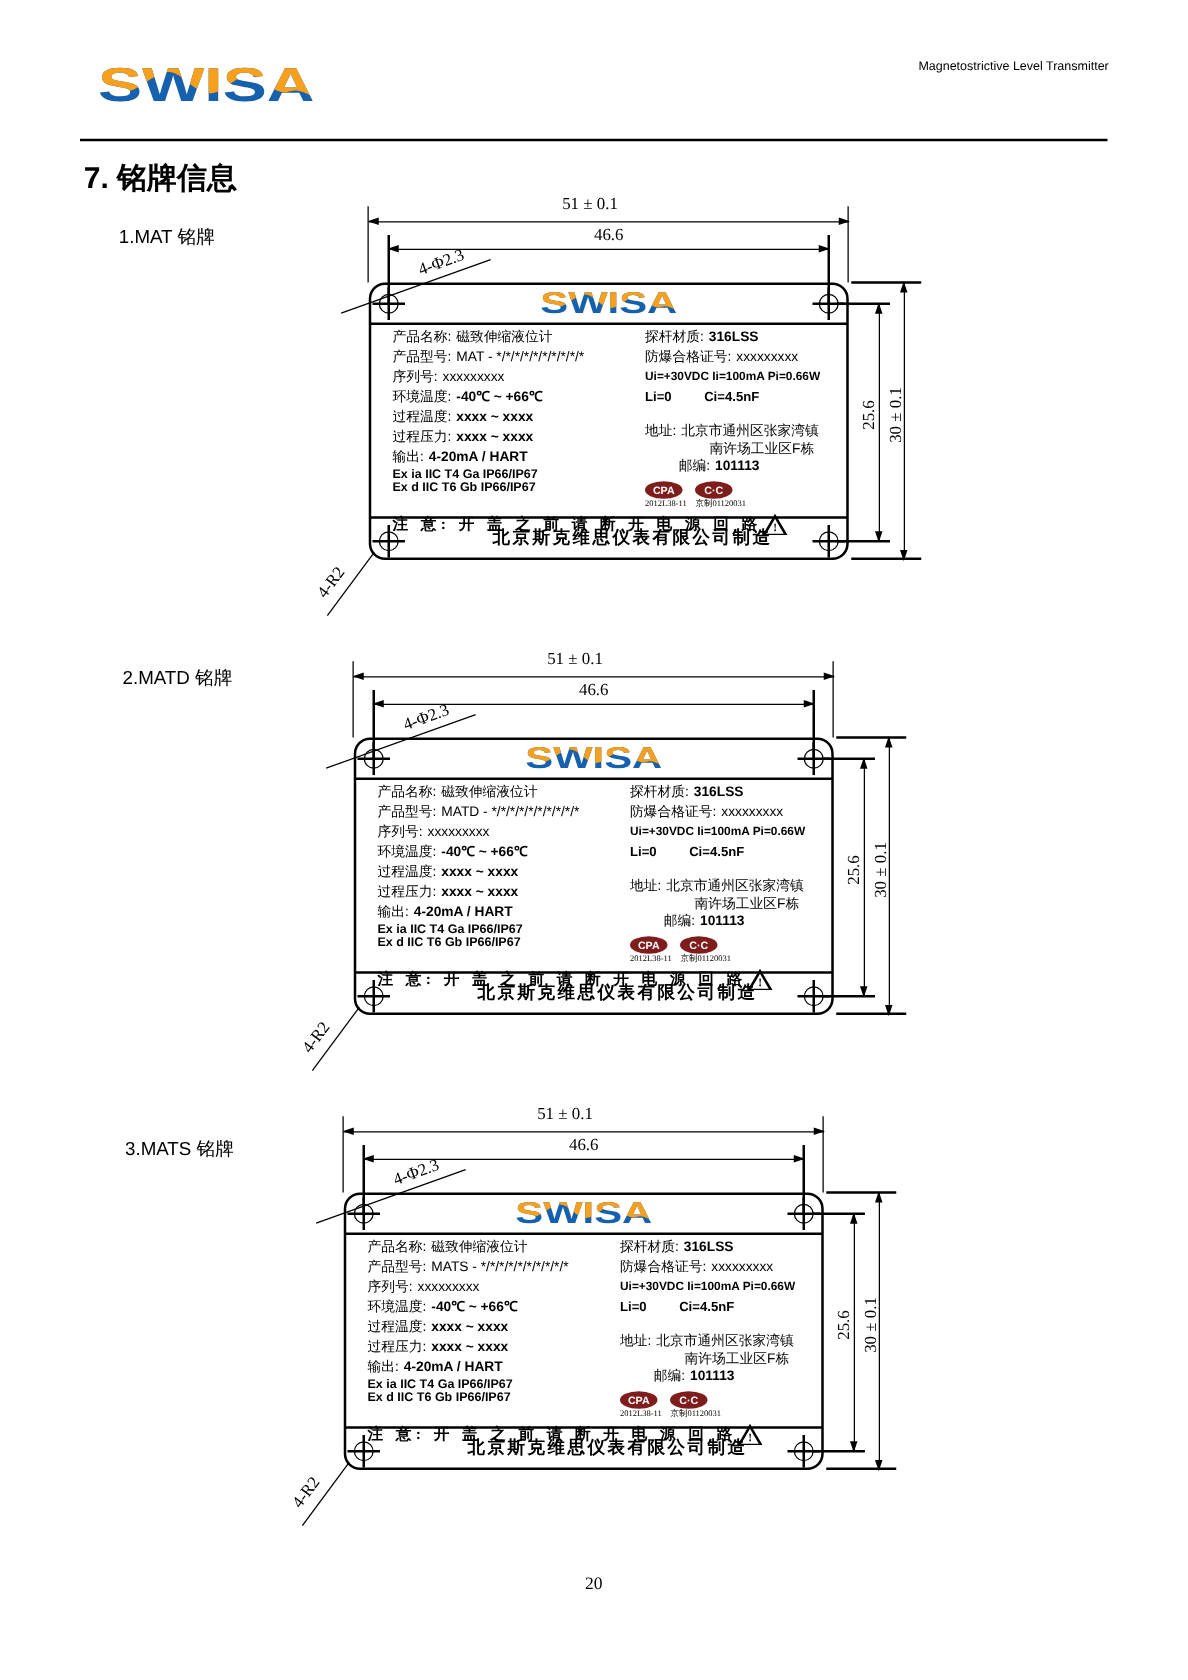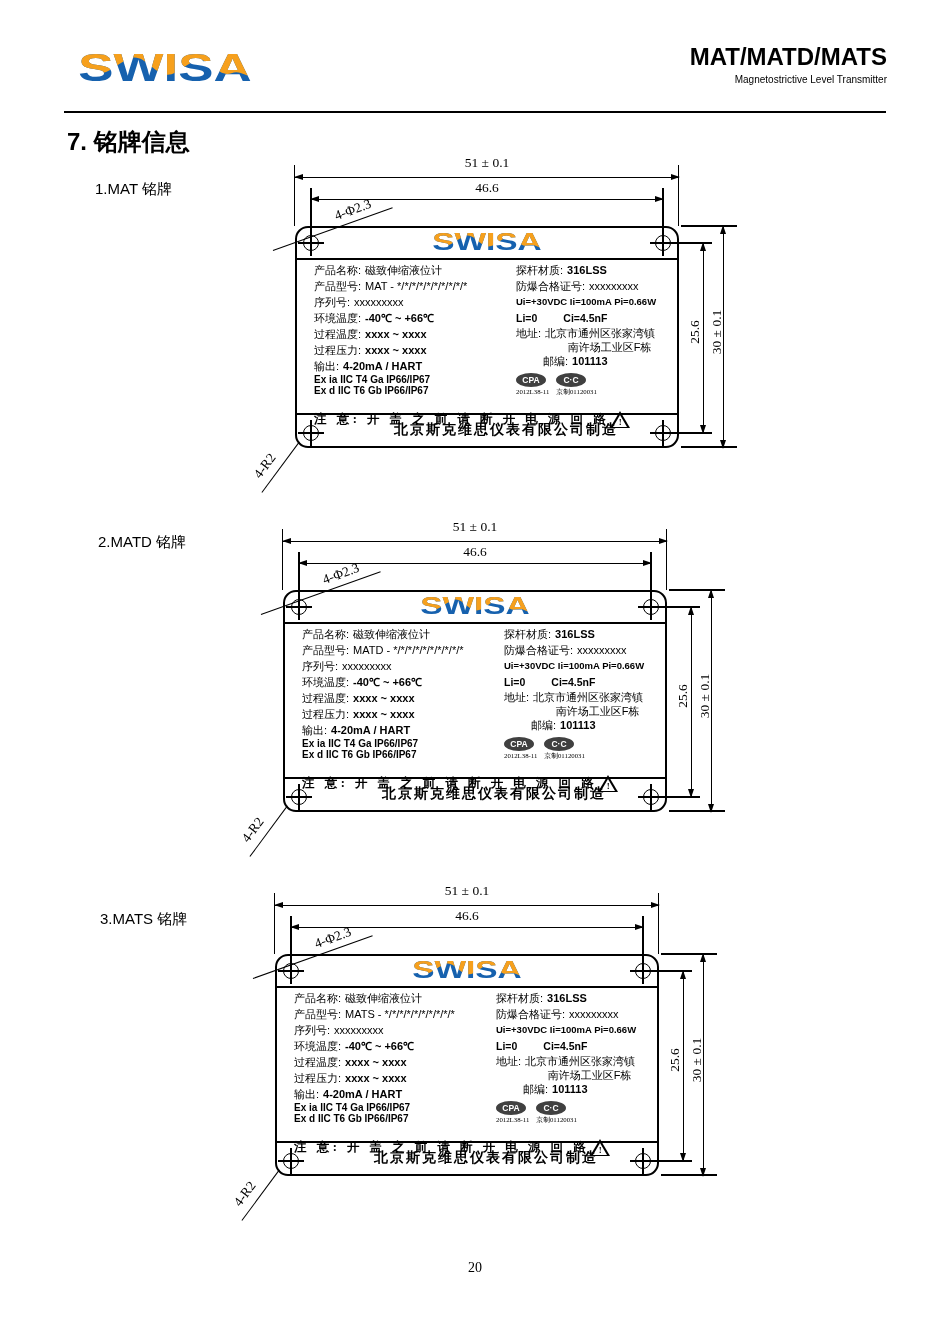--- a/index.html
+++ b/index.html
@@ -44,21 +44,21 @@
   .hole{position:absolute;width:26px;height:26px;}
   .hole::before{content:"";position:absolute;left:0;right:0;top:12.4px;height:1.2px;background:#000;}
   .hole::after{content:"";position:absolute;top:0;bottom:0;left:12.4px;width:1.2px;background:#000;}
   .hole .ring{position:absolute;inset:5px;border:1.6px solid #000;border-radius:50%;}
 
   
   .plate{position:absolute;left:65px;top:78px;width:384px;height:222px;box-sizing:border-box;
     border:2px solid #000;border-radius:13px;background:#fff;}
   .bl1{left:66px;top:110px;width:382px;height:1.6px;}
   .bl2{left:66px;top:265px;width:382px;height:1.6px;}
-  .t51{left:65px;top:7px;width:384px;}
+  .t51{left:50px;top:7px;width:384px;}
   .d51{left:65px;top:29px;width:384px;}
   .e51l{left:64px;top:17px;width:1.2px;height:61px;}
   .e51r{left:448px;top:17px;width:1.2px;height:61px;}
   .t46{left:65px;top:32px;width:384px;}
   .d46{left:81px;top:51px;width:352px;}
   .e46l{left:80.4px;top:40px;width:1.2px;height:55px;}
   .e46r{left:432.4px;top:40px;width:1.2px;height:55px;}
   .d25{left:473px;top:95px;height:190px;}
   .d30{left:493px;top:78px;height:222px;}
   .x25t{left:440px;top:94.4px;width:42px;height:1.2px;}
@@ -79,25 +79,25 @@
   .colL{position:absolute;left:84px;top:114px;width:200px;}
   .colR{position:absolute;left:286px;top:114px;width:160px;}
   .row{white-space:nowrap;font-size:11px;line-height:16px;}
   .l{font-family:Liberation Sans, sans-serif;margin-right:4px;}
   .v{font-family:"Liberation Sans",sans-serif;text-align:right;}
   .vb{font-weight:bold;}
   .ex{font-size:10px;line-height:11px;font-weight:bold;letter-spacing:0;}
   .elec{font-size:9.5px;font-weight:bold;line-height:16px;}
   .lici{font-size:10.5px;font-weight:bold;line-height:16px;}
   .lici .ci{margin-left:26px;}
-  .addr1{line-height:15px;}
+  .addr1{line-height:15px;margin-top:12px;}
   .addr2{padding-left:27px;line-height:13px;font-family:Liberation Sans, sans-serif;text-align:center;}
   .postal{padding-left:27px;line-height:15px;}
   .marks{display:flex;gap:10px;margin-top:3px;height:15px;align-items:center;}
-  .mark{min-width:30px;height:14px;background:#404040;border-radius:50%;color:#fff;
+  .mark{min-width:30px;height:14px;background:#7f1d1d;border-radius:50%;color:#fff;
     font-size:8.5px;font-weight:bold;display:flex;align-items:center;justify-content:center;}
   .marksub{font-size:6.8px;line-height:9px;display:flex;gap:7px;font-family:"Liberation Serif",serif;}
   .warning{position:absolute;left:84px;top:263px;display:flex;align-items:flex-end;
     font-size:12.5px;font-weight:bold;letter-spacing:3.5px;
     font-family:"Liberation Serif",serif;white-space:pre;}
   .wtri{position:relative;width:20px;height:17px;margin-left:1px;letter-spacing:0;}
   .wtri::before{content:"";position:absolute;left:0;top:0;width:0;height:0;
     border-left:10px solid transparent;border-right:10px solid transparent;border-bottom:17px solid #000;}
   .wtri::after{content:"";position:absolute;left:3px;top:4px;width:0;height:0;
     border-left:7px solid transparent;border-right:7px solid transparent;border-bottom:12px solid #fff;}
@@ -118,21 +118,20 @@
   </defs>
 </svg>
 
 <div class="header-logo">
   <svg class="logo" viewBox="0 0 300 72">
     <text x="150" y="57" text-anchor="middle" textLength="292" lengthAdjust="spacingAndGlyphs" style="font-family:'Liberation Sans',sans-serif;font-weight:bold;font-size:64px" fill="#1661AE">SWISA</text>
     <text x="150" y="57" text-anchor="middle" textLength="292" lengthAdjust="spacingAndGlyphs" style="font-family:'Liberation Sans',sans-serif;font-weight:bold;font-size:64px" fill="#F6A01D" clip-path="url(#logoWave)">SWISA</text>
   </svg>
 </div>
 <div class="header-right">
-  <div class="doc-title">MAT/MATD/MATS</div>
   <div class="doc-subtitle">Magnetostrictive Level Transmitter</div>
 </div>
 <div class="header-rule"></div>
 
 <div class="section-title">7. 铭牌信息</div>
 
 <div class="fig-label fl1">1.MAT 铭牌</div>
 <div class="fig-label fl2">2.MATD 铭牌</div>
 <div class="fig-label fl3">3.MATS 铭牌</div>
 

